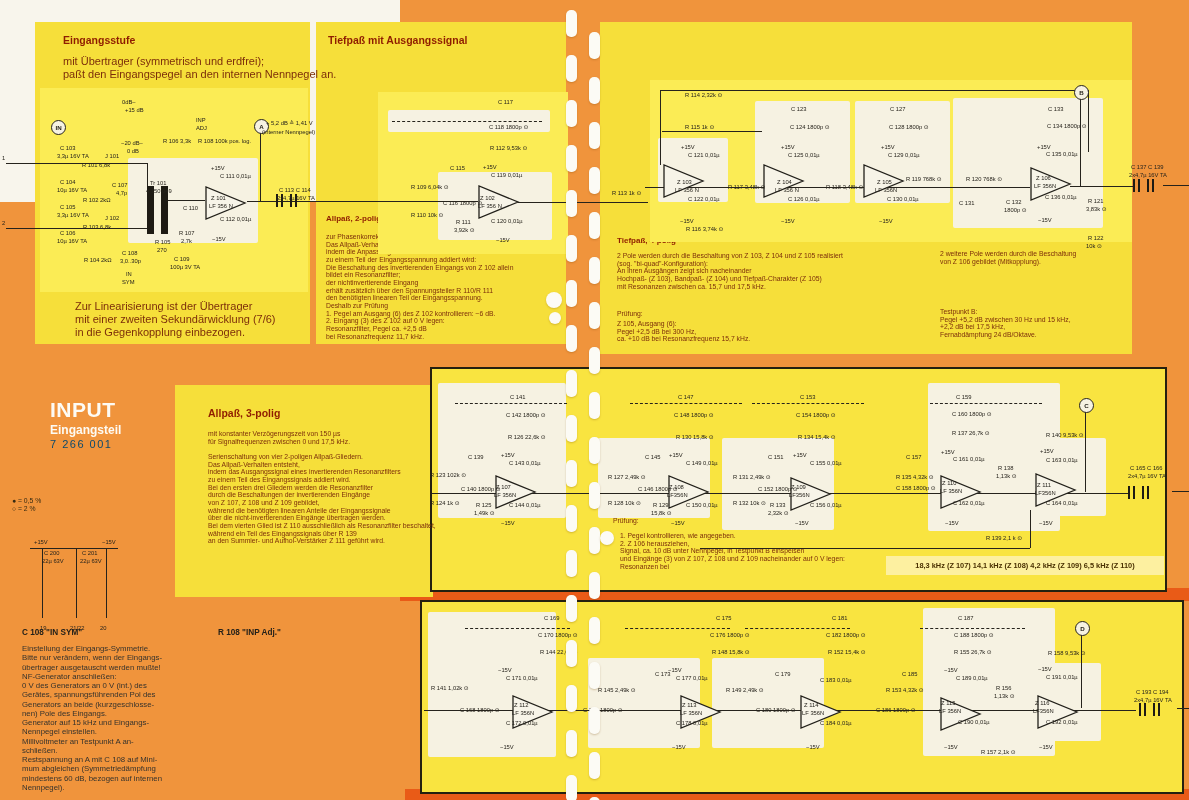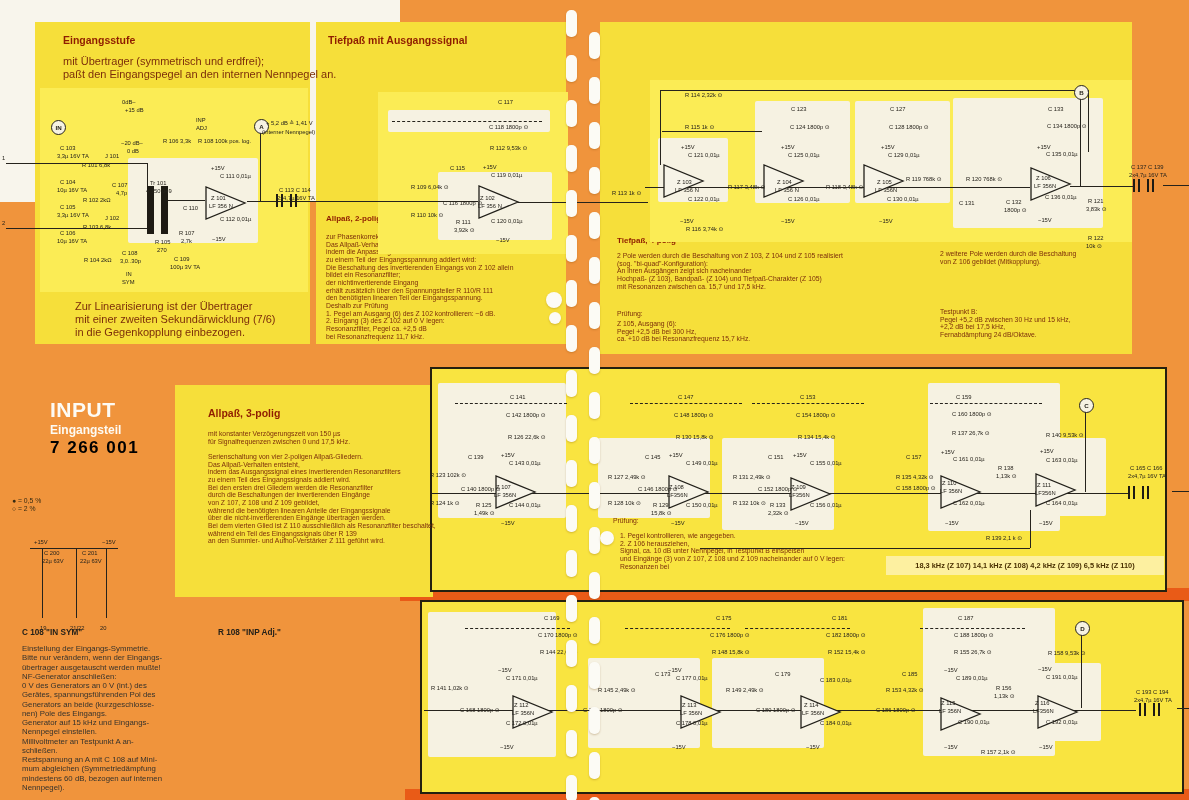--- a/index.html
+++ b/index.html
@@ -10,21 +10,21 @@
   .whitearea{position:absolute;background:#f8f5ec;}
   .redstrip{position:absolute;background:#e95b17;}
   .hdr{position:absolute;color:#8f1d00;font-weight:bold;font-size:10.5px;white-space:nowrap;}
   .hdr2{position:absolute;color:#8f1d00;font-weight:bold;font-size:8px;white-space:nowrap;}
   .bt{position:absolute;color:#7c2e0a;font-size:11px;line-height:1.18;white-space:pre-line;}
   .bt2{position:absolute;color:#7c2e0a;font-size:6.8px;line-height:1.13;white-space:pre-line;}
   .kt{position:absolute;color:#35322c;font-size:7.8px;line-height:1.19;white-space:pre-line;}
   .kh{position:absolute;color:#232019;font-weight:bold;font-size:8.2px;white-space:nowrap;}
   .inp-title{position:absolute;color:#fdfbf4;font-weight:bold;font-size:21px;letter-spacing:.5px;}
   .inp-sub{position:absolute;color:#fdfbf4;font-weight:bold;font-size:12px;}
-  .inp-num{position:absolute;color:#000000;font-weight:bold;font-size:17px;letter-spacing:1.5px;}
+  .inp-num{position:absolute;color:#0c4a6e;font-weight:normal;font-size:11px;letter-spacing:1.5px;}
   .reso{position:absolute;background:#fdf0a0;color:#4a3000;font-weight:bold;font-size:7.4px;
         display:flex;align-items:center;justify-content:center;white-space:nowrap;}
   #schem{position:absolute;left:0;top:0;width:1189px;height:800px;}
   .bright{position:absolute;background:#fbec55;}
   .patch{position:absolute;background:#f6f2e2;border-radius:2px;}
   .hl{position:absolute;height:1.3px;background:#26231c;}
   .vl{position:absolute;width:1.3px;background:#26231c;}
   .dhl{position:absolute;height:0;border-top:1.2px dashed #26231c;}
   .blk{position:absolute;background:#1e1b14;}
   .cbar{position:absolute;width:2.2px;height:13px;background:#1e1b14;}

